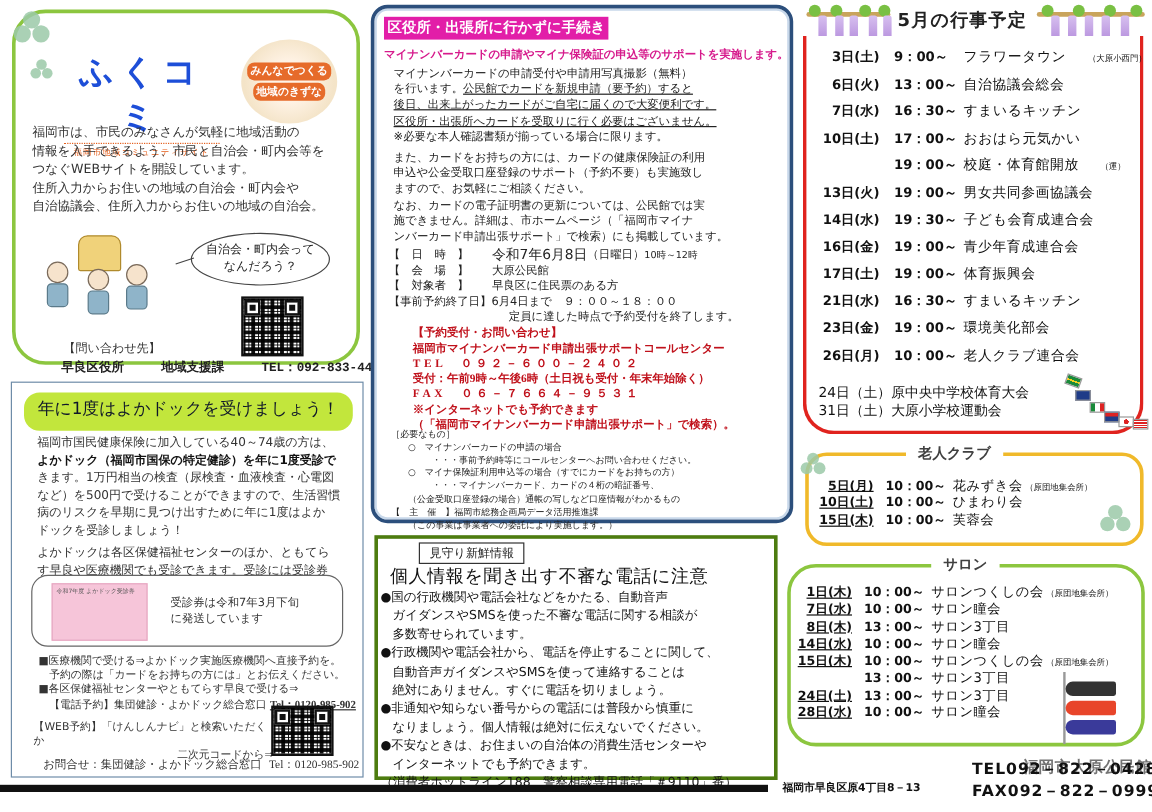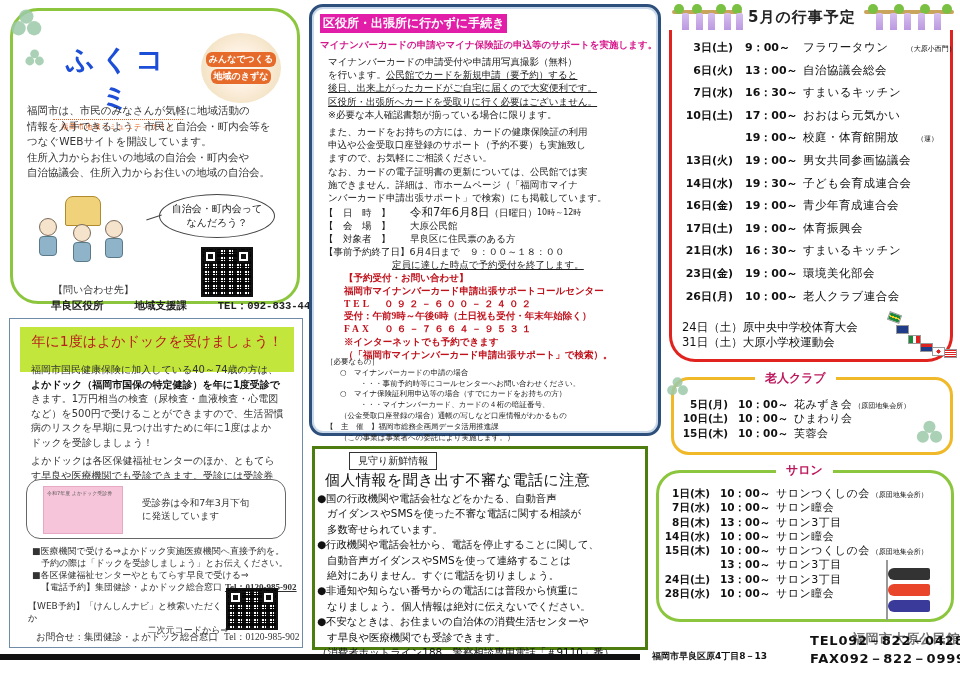--- a/index.html
+++ b/index.html
@@ -46,22 +46,22 @@
   .qr::after { right: 1px; top: 1px; }
   .fk-qr { left: 188px; top: 236px; width: 52px; height: 50px; }
   .fk-contact-label { position: absolute; left: 40px; top: 272px; font-size: 10px; color: #333; }
   .fk-contact { position: absolute; left: 38px; top: 288px; font-size: 10.5px; font-weight: bold; font-family: Liberation Mono, monospace; color: #222; white-space: nowrap; word-spacing: 4px; }
 
   .yoka {
     position: absolute; left: 9px; top: 318px; width: 294px; height: 330px;
     border: 1px solid #6e8ca8; background: #fff;
   }
   .yoka-title {
-    position: absolute; left: 10px; top: 8px; width: 274px; height: 45px;
-    background: #c2e63c; border-radius: 0; text-align: center; font-size: 14px; line-height: 28px; color: #b91c1c;
+    position: absolute; left: 10px; top: 8px; width: 274px; height: 32px;
+    background: #c2e63c; border-radius: 13px; text-align: center; font-size: 14px; line-height: 28px; color: #0f172a;
   }
   .yoka-body { position: absolute; left: 21px; top: 44px; width: 262px; font-size: 10px; line-height: 14.5px; color: #333; }
   .yoka-body p { margin-bottom: 4px; }
   .yoka-body b { font-weight: bold; color: #111; }
   .yoka-ticket {
     position: absolute; left: 16px; top: 160px; width: 260px; height: 60px;
     border: 1px solid #666; border-radius: 14px; background: #fff;
   }
   .ticket-img { position: absolute; left: 16px; top: 6px; width: 80px; height: 48px; background: #f6c5d9; border: 1px solid #e6a8c2; font-size: 5px; color: #555; padding: 3px; line-height: 7px; }
   .ticket-text { position: absolute; left: 115px; top: 16px; font-size: 9.5px; line-height: 13px; color: #333; }
@@ -82,21 +82,21 @@
   .mn-title { position: absolute; left: 8px; top: 7px; background: #e21ea8; color: #fff; font-size: 12px; font-weight: bold; padding: 1px 3px; }
   .mn-sub { position: absolute; left: 8px; top: 32px; font-size: 9.5px; font-weight: bold; color: #d61a8c; white-space: nowrap; }
   .mn-body { position: absolute; left: 16px; top: 48px; width: 330px; font-size: 9.5px; line-height: 13.2px; color: #222; }
   .mn-body .u { text-decoration: underline; font-weight: normal; }
   .mn-body p { margin-bottom: 4px; }
   .mn-info { position: absolute; left: 12px; top: 199px; width: 330px; font-size: 9.5px; line-height: 13px; color: #222; }
   .mn-info .row { display: flex; white-space: nowrap; }
   .mn-info .k { width: 86px; }
   .mn-info .big { font-size: 11.5px; }
   .mn-info .small { font-size: 8px; }
-  .mn-info .u { text-decoration: underline; margin-left: 68px; }
+  .mn-info .u { margin-left: 100px; }
   .mn-red { position: absolute; left: 32px; top: 265px; width: 312px; font-size: 9.5px; line-height: 12.8px; color: #c0111b; font-weight: bold; font-family: "Liberation Serif", serif; }
   .mn-red .spaced { letter-spacing: 3px; }
   .mn-need { position: absolute; left: 14px; top: 350px; width: 330px; font-size: 7.5px; line-height: 10.8px; color: #222; }
   .mn-need .i1 { padding-left: 14px; }
   .mn-need .i2 { padding-left: 34px; }
 
   .mimamori {
     position: absolute; left: 312px; top: 446px; width: 336px; height: 204px;
     border: 3px solid #4d7c0f; background: #fff;
   }
@@ -123,25 +123,25 @@
   .ev-row .n { padding-left: 2px; font-size: 11.5px; letter-spacing: 0.5px; }
   .ev-row .note { font-size: 7px; margin-left: 18px; }
   .ev-extra { position: absolute; left: 682px; top: 320px; font-size: 11.5px; line-height: 15px; color: #111; white-space: nowrap; }
   .flags { position: absolute; left: 888px; top: 313px; width: 70px; height: 50px; }
   .flag { position: absolute; width: 13px; height: 9px; border: 1px solid #999; }
 
   .rojin {
     position: absolute; left: 671px; top: 377px; width: 282px; height: 78px;
     border: 3px solid #f0b92a; border-radius: 18px; background: #fff;
   }
-  .sec-title { position: absolute; font-size: 12px; font-weight: bold; color: #be185d; background: #fff; padding: 0 10px; }
+  .sec-title { position: absolute; font-size: 12px; font-weight: bold; color: #404040; background: #fff; padding: 0 10px; }
   .rojin-title { left: 755px; top: 370px; }
   .mini-list { position: absolute; font-size: 11px; color: #111; white-space: nowrap; }
   .mini-row { display: flex; align-items: baseline; height: 14.3px; }
-  .mini-row .d { width: 56px; text-align: right; font-weight: bold; font-size: 10.5px; padding-right: 6px; }
+  .mini-row .d { width: 56px; text-align: right; font-weight: bold; font-size: 10.5px; padding-right: 6px; text-decoration: underline; }
   .mini-row .t { width: 60px; font-weight: bold; font-size: 10.5px; padding-left: 4px; }
   .mini-row .n { font-size: 11px; letter-spacing: 0.5px; }
   .mini-row .note { font-size: 7px; margin-left: 2px; }
 
   .salon {
     position: absolute; left: 656px; top: 470px; width: 298px; height: 152px;
     border: 3px solid #8cc63f; border-radius: 24px; background: #fff;
   }
   .salon-title { left: 776px; top: 462px; }
   .koinobori { position: absolute; left: 878px; top: 560px; width: 70px; height: 60px; }
@@ -224,21 +224,21 @@
   </div>
   <div class="yoka-ticket">
     <div class="ticket-img">令和7年度 よかドック受診券</div>
     <div class="ticket-text">
       <div>受診券は令和7年3月下旬</div>
       <div>に発送しています</div>
     </div>
   </div>
   <div class="yoka-notes">
     <div>■医療機関で受ける⇒よかドック実施医療機関へ直接予約を。</div>
-    <div>　予約の際は「ドックを受診しましょう」とお伝えください。</div>
+    <div>　予約の際は「カードをお持ちの方には」とお伝えください。</div>
     <div>■各区保健福祉センターやともてらす早良で受ける⇒</div>
     <div><span>　【電話予約】集団健診・よかドック総合窓口</span> <span class="tel-u">Tel：0120-985-902</span></div>
   </div>
   <div class="yoka-web">
     <div>【WEB予約】「けんしんナビ」と検索いただくか</div>
     <div class="r">二次元コードから⇒</div>
   </div>
   <div class="qr yoka-qr"></div>
   <div class="yoka-foot">
     <span>お問合せ：集団健診・よかドック総合窓口</span>&nbsp;&nbsp;<span class="tel">Tel：0120-985-902</span>
@@ -315,21 +315,21 @@
   <div class="mm-body">
     <div>●国の行政機関や電話会社などをかたる、自動音声</div>
     <div class="ind">ガイダンスやSMSを使った不審な電話に関する相談が</div>
     <div class="ind">多数寄せられています。</div>
     <div>●行政機関や電話会社から、電話を停止することに関して、</div>
     <div class="ind">自動音声ガイダンスやSMSを使って連絡することは</div>
     <div class="ind">絶対にありません。すぐに電話を切りましょう。</div>
     <div>●非通知や知らない番号からの電話には普段から慎重に</div>
     <div class="ind">なりましょう。個人情報は絶対に伝えないでください。</div>
     <div>●不安なときは、お住まいの自治体の消費生活センターや</div>
-    <div class="ind">す早良や医療機関でも受診できます。</div>
+    <div class="ind">インターネットでも予約できます。</div>
     <div>（消費者ホットライン188、警察相談専用電話「＃9110」番）</div>
   </div>
 </div>
 <div class="footer-bar"></div>
 
 <div class="wisteria" style="left:672px; width:70px;">
   <div class="bar"></div>
   <div class="leaf" style="left:2px;"></div>
     <div class="leaf" style="left:20px;"></div>
     <div class="leaf" style="left:44px;"></div>

